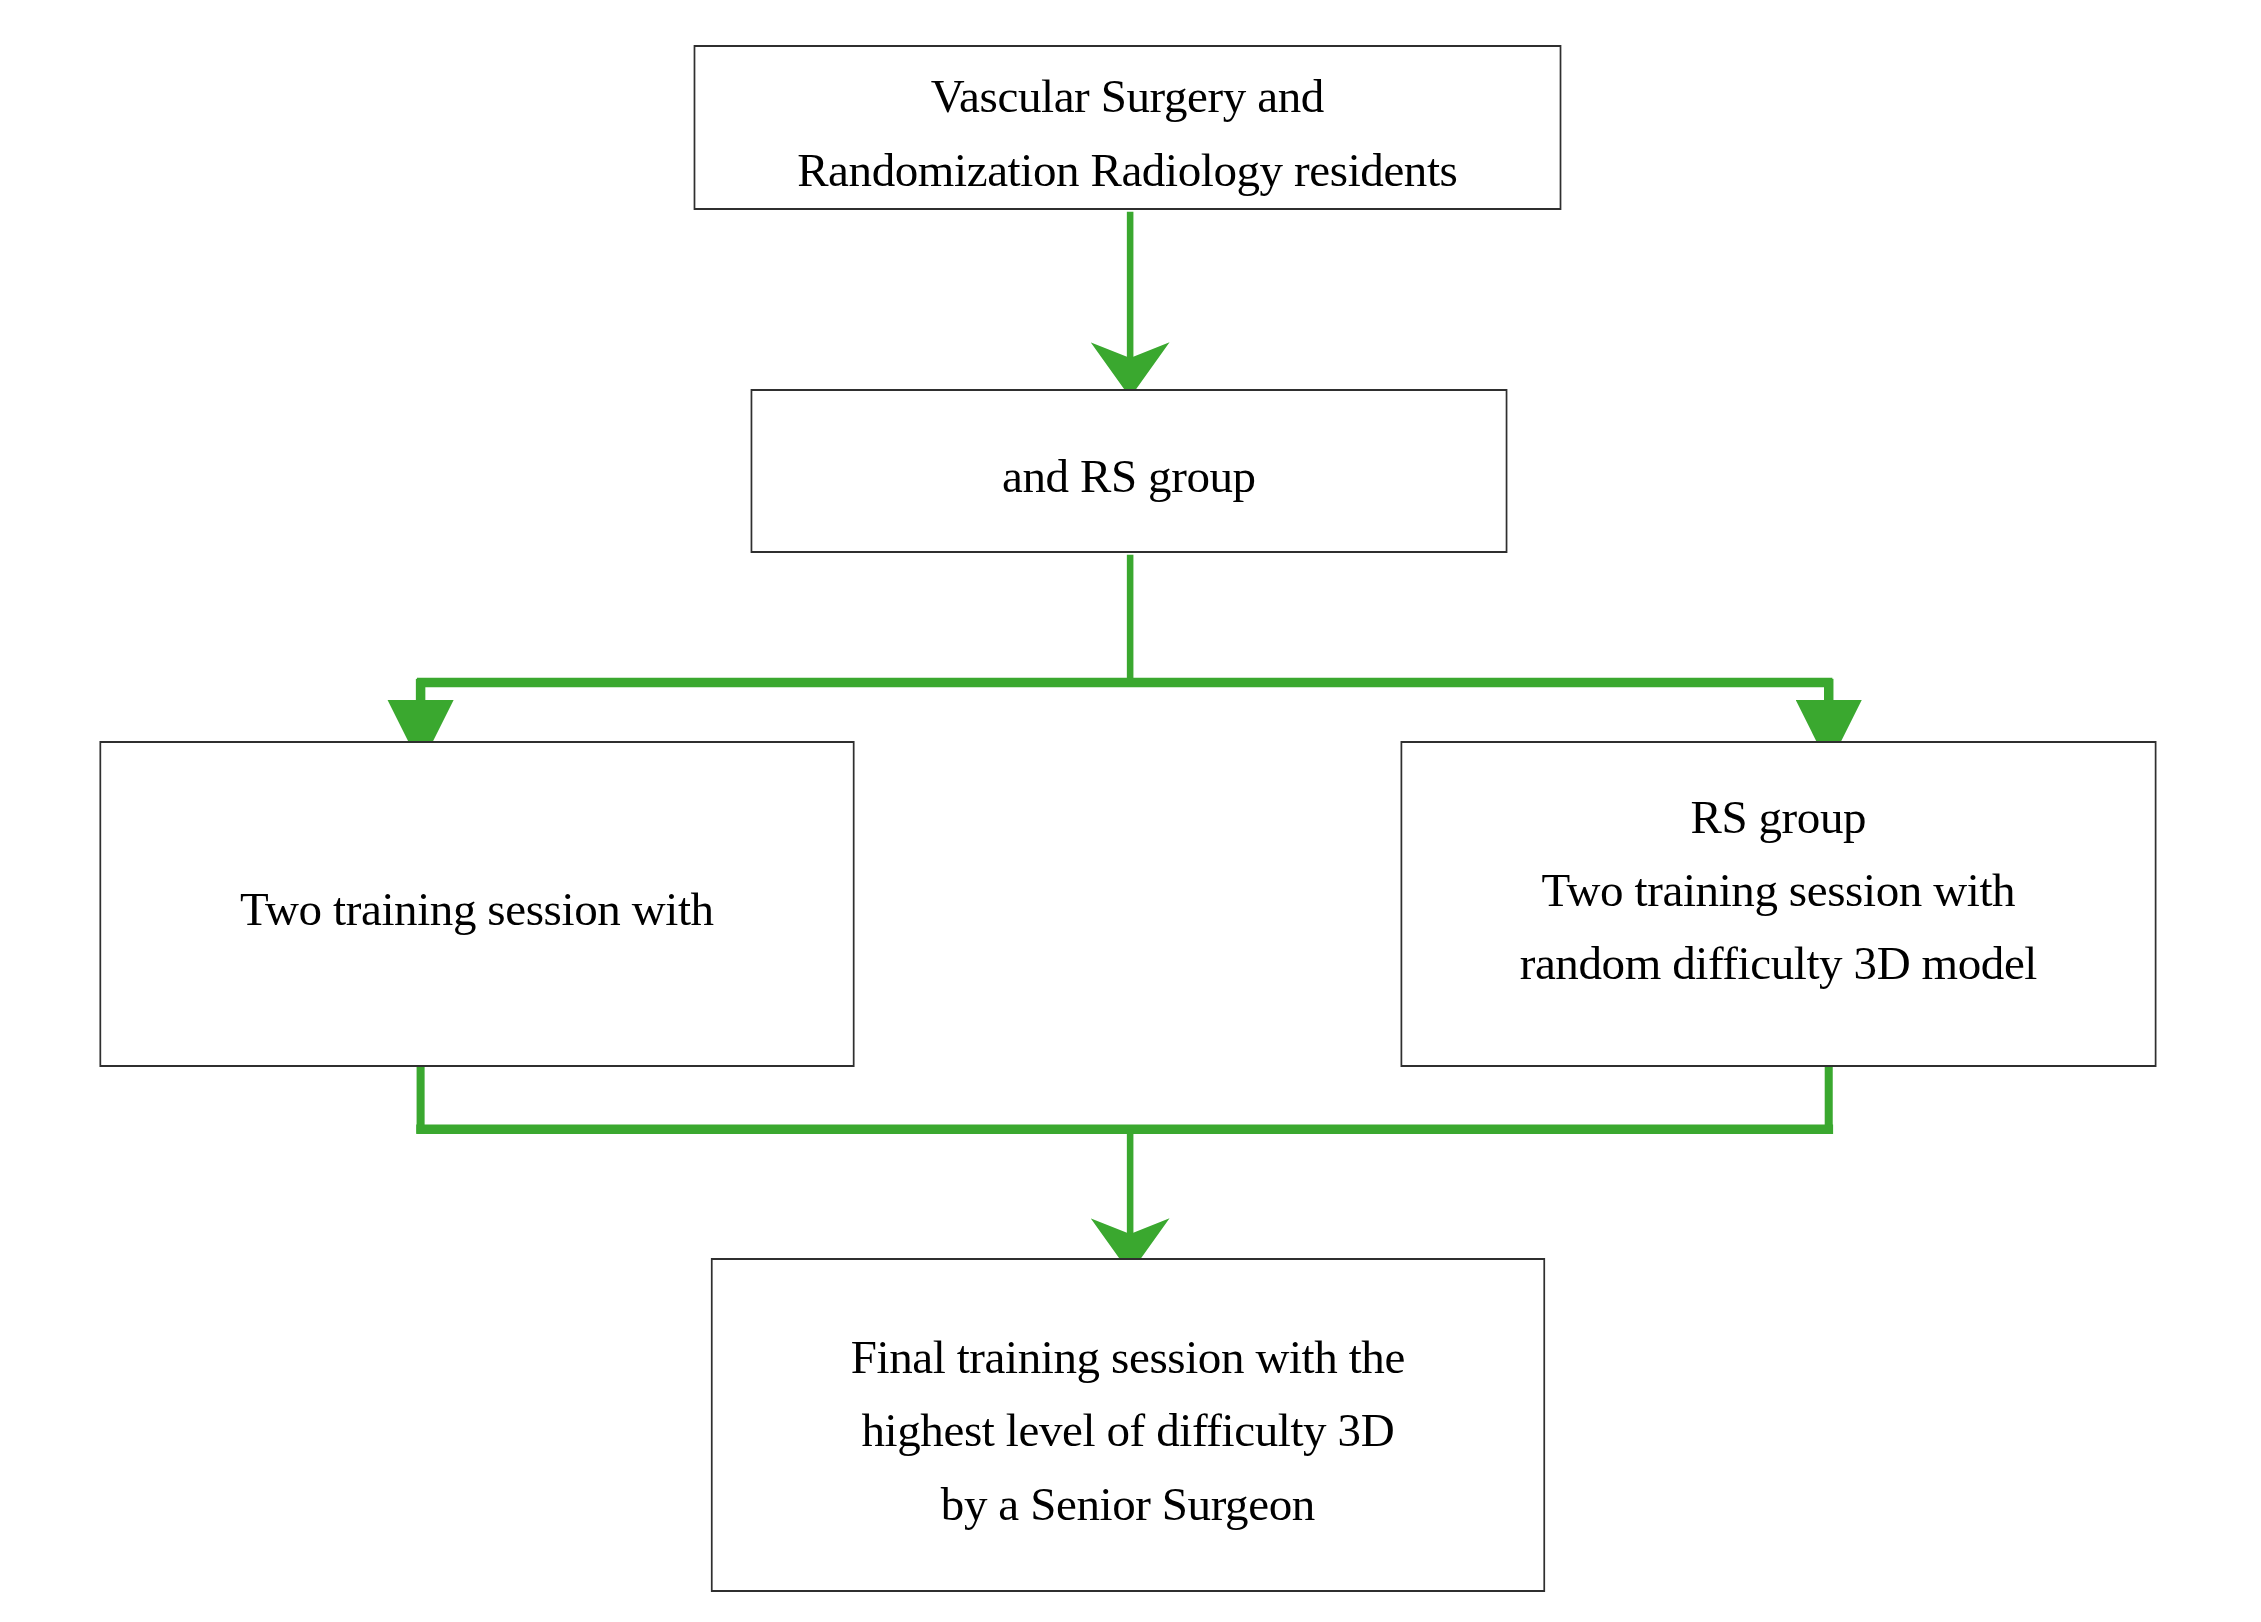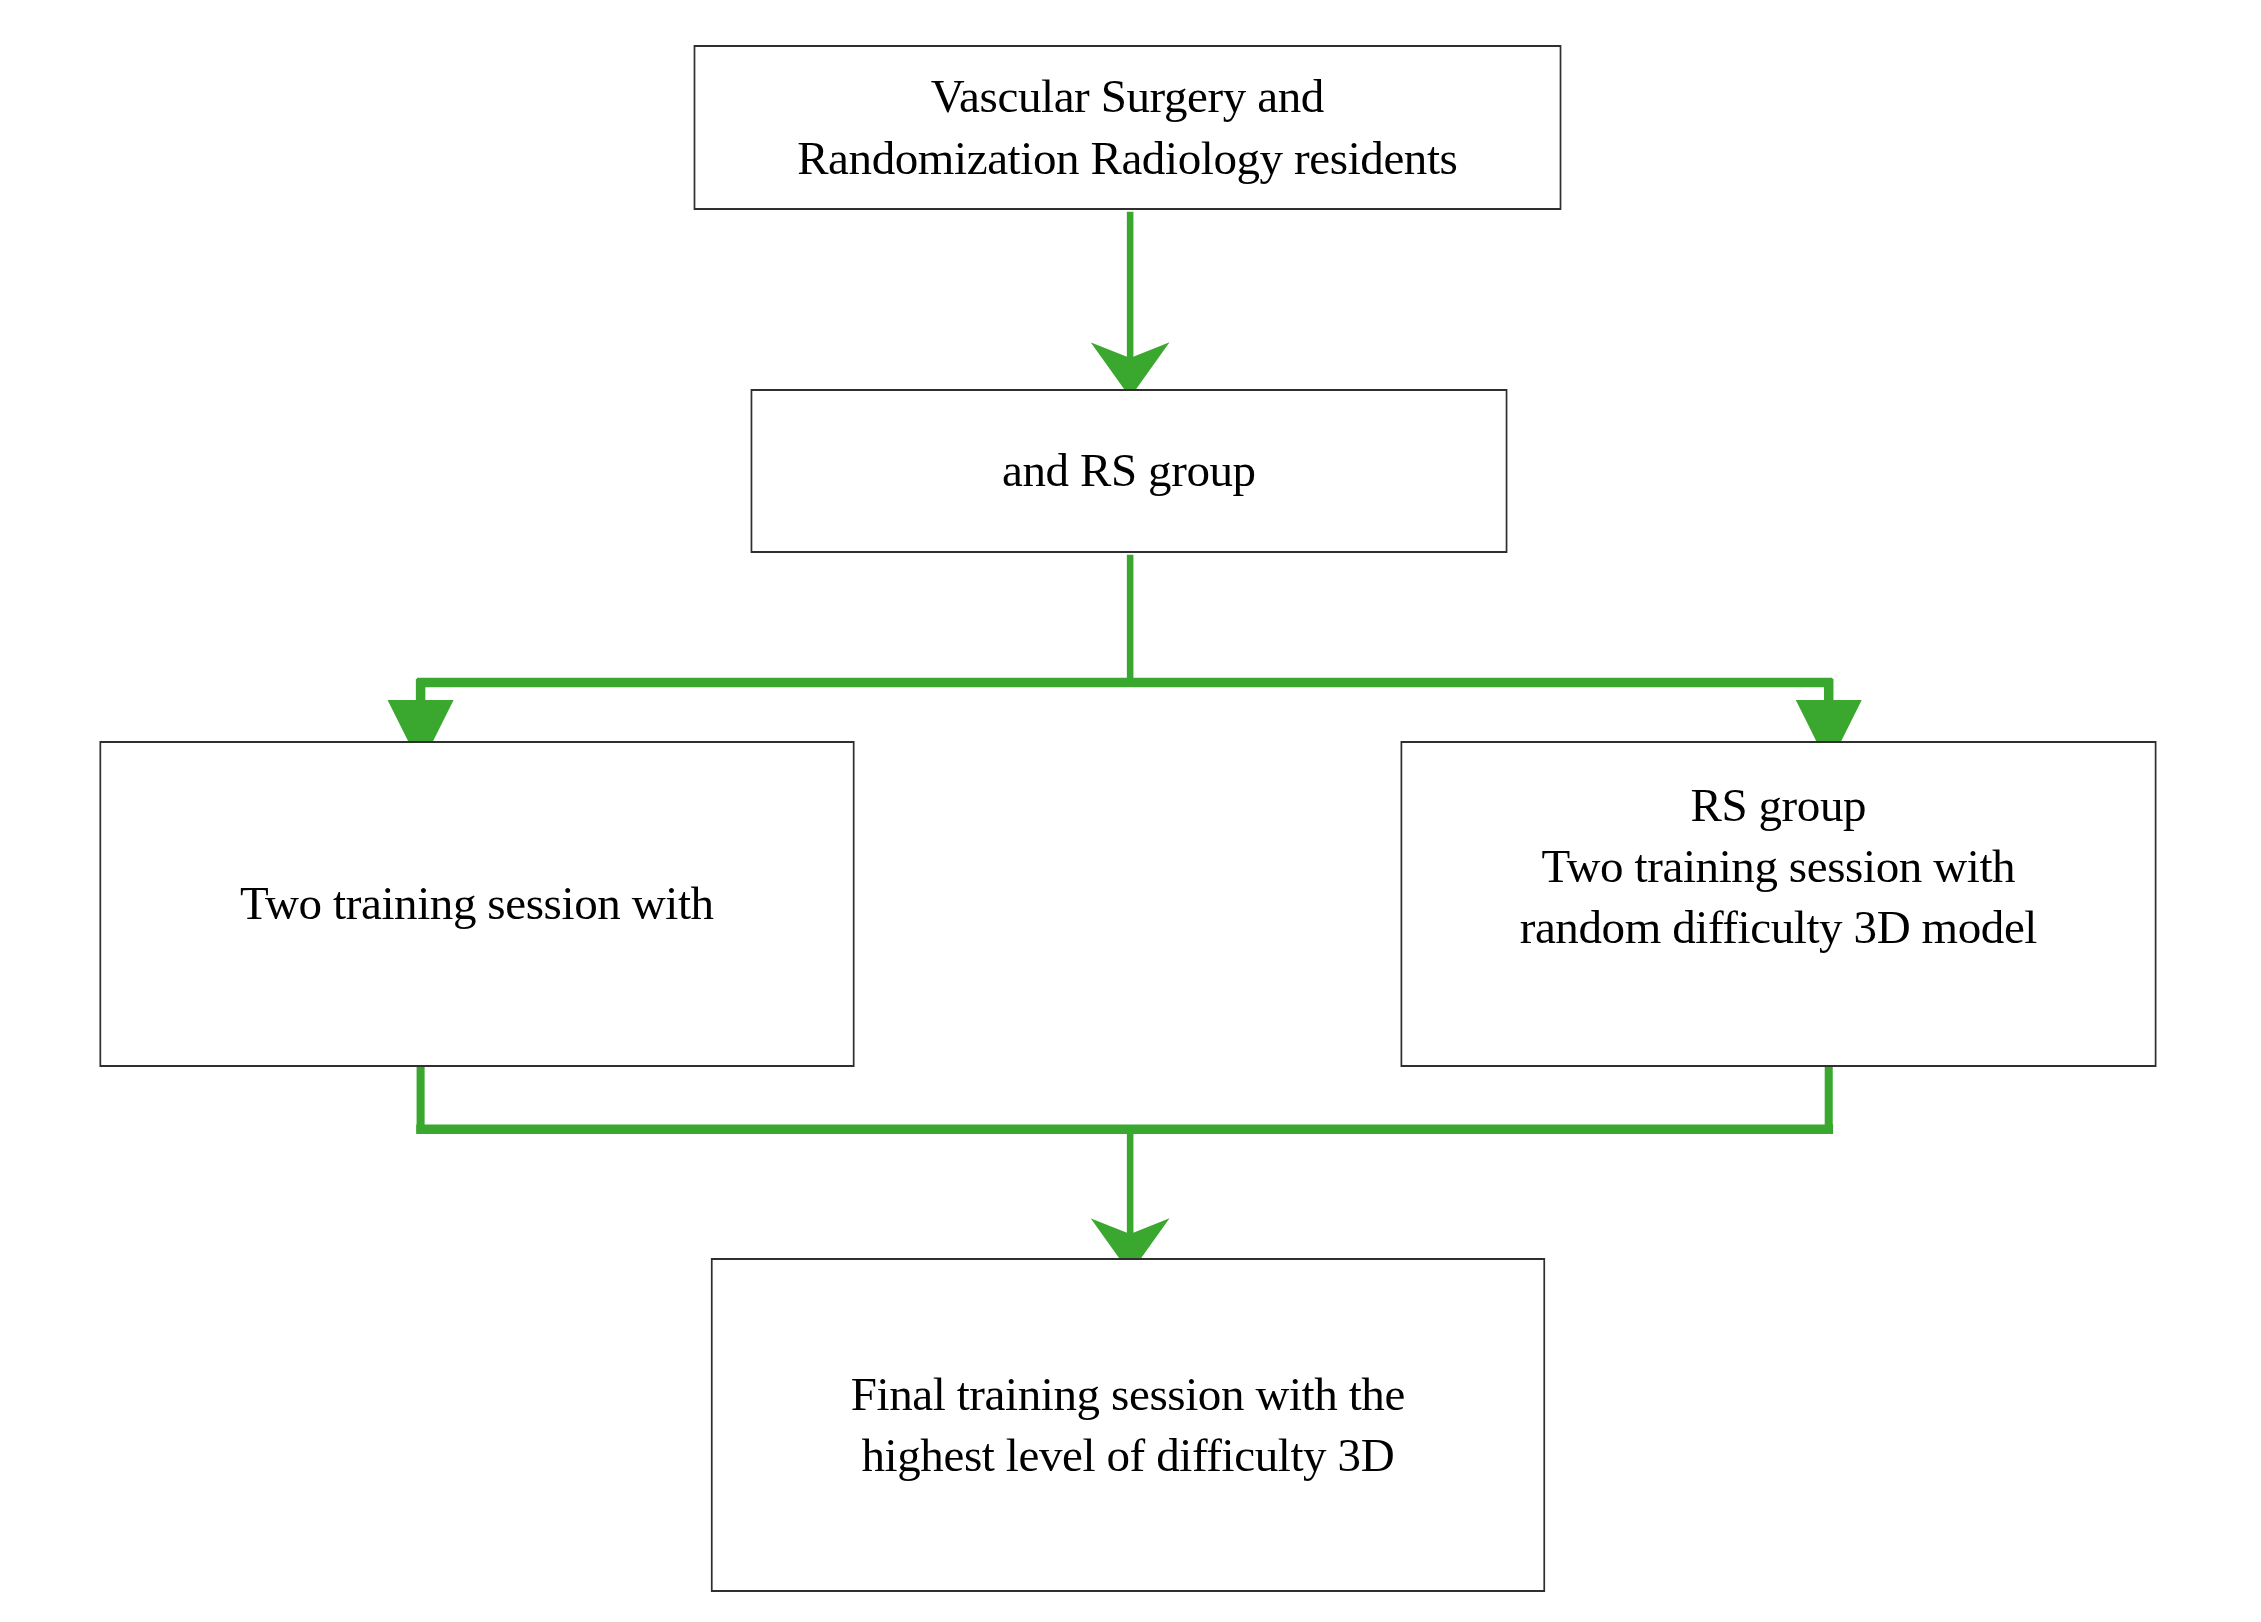--- a/index.html
+++ b/index.html
@@ -35,20 +35,21 @@
     transform: scaleX(0.86);
   }
   .node .inner {
     display: block;
     width: 100%;
     transform: scaleX(1.1628);
   }
   .node .line {
     display: block;
     white-space: nowrap;
+    margin-top: 12px;
   }
   
   #node-source   { left: 623px;  top: 45px;   width: 1009px; height: 165px; }
   #node-random   { left: 689px;  top: 389px;  width: 880px; height: 164px; }
   #node-ss       { left: 38px;   top: 741px; width: 878px; height: 326px; }
   #node-rs       { left: 1339px; top: 741px; width: 879px; height: 326px;
                    justify-content: flex-start; padding-top: 32px; }
   #node-final    { left: 643px;  top: 1258px; width: 970px; height: 334px; }
 
   
@@ -126,17 +127,18 @@
       <span class="line">RS group</span>
       <span class="line">Two training session with</span>
       <span class="line">random difficulty 3D model</span>
     </span>
   </div>
 
   <div class="node" id="node-final">
     <span class="inner">
       <span class="line">Final training session with the</span>
       <span class="line">highest level of difficulty 3D</span>
+      <span class="line">by a Senior Surgeon</span>
     </span>
   </div>
 
 </div>
 
 
 </body></html>

